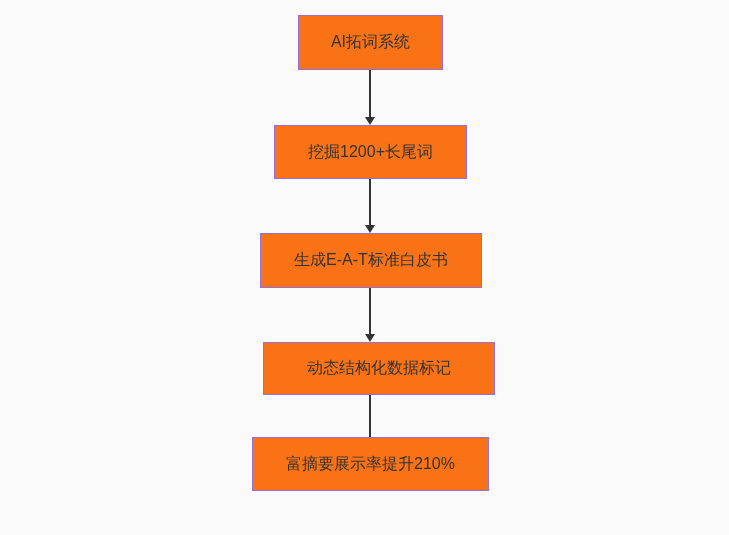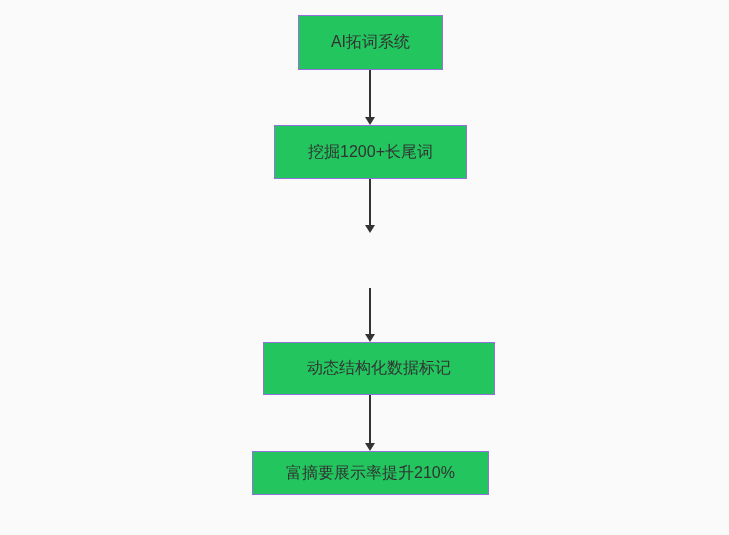--- a/index.html
+++ b/index.html
@@ -12,35 +12,35 @@
     font-family: "Liberation Sans", "DejaVu Sans", sans-serif;
   }
   .canvas {
     position: relative;
     width: 729px;
     height: 535px;
   }
   .node {
     position: absolute;
     box-sizing: border-box;
-    background: #22c55e;
+    background: #f97316;
     border: 1px solid #9370DB;
     color: #333333;
     font-size: 16px;
     display: flex;
     align-items: center;
     justify-content: center;
     text-align: center;
     white-space: nowrap;
   }
   #n1 { left: 298px; top: 15px;  width: 145px; height: 55px; }
   #n2 { left: 274px; top: 125px; width: 193px; height: 54px; text-align: right; }
   #n3 { left: 260px; top: 233px; width: 222px; height: 55px; }
   #n4 { left: 263px; top: 342px; width: 232px; height: 53px; }
-  #n5 { left: 252px; top: 451px; width: 237px; height: 44px; }
+  #n5 { left: 252px; top: 437px; width: 237px; height: 54px; }
 
   .arrow {
     position: absolute;
     left: 363px;
     width: 14px;
     display: flex;
     flex-direction: column;
     align-items: center;
   }
   #a1 { top: 70px;  height: 55px; }
@@ -77,20 +77,23 @@
 
   <div class="node" id="n2">
     <span>挖掘1200+长尾词</span>
   </div>
 
   <div class="arrow" id="a2">
     <div class="arrow-line"></div>
     <div class="arrow-head"></div>
   </div>
 
+  <div class="node" id="n3">
+    <span>生成E-A-T标准白皮书</span>
+  </div>
 
   <div class="arrow" id="a3">
     <div class="arrow-line"></div>
     <div class="arrow-head"></div>
   </div>
 
   <div class="node" id="n4">
     <span>动态结构化数据标记</span>
   </div>
 

